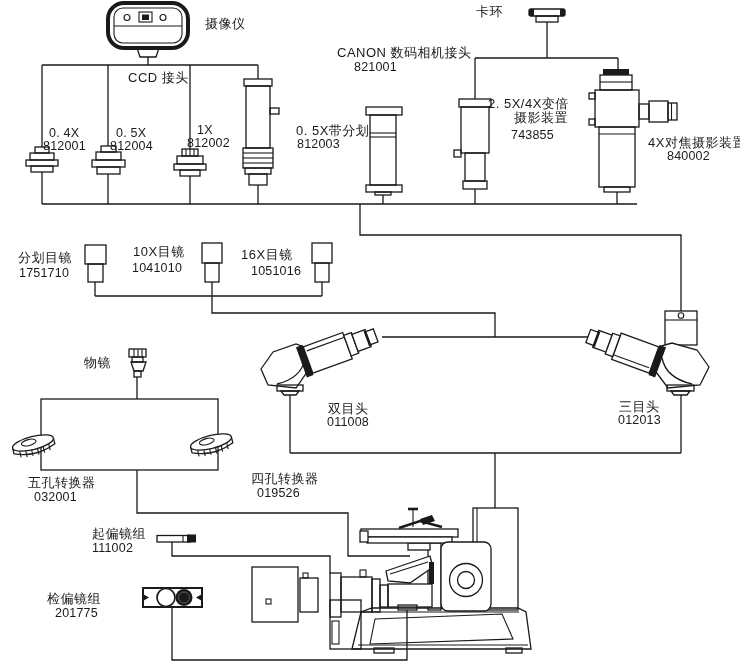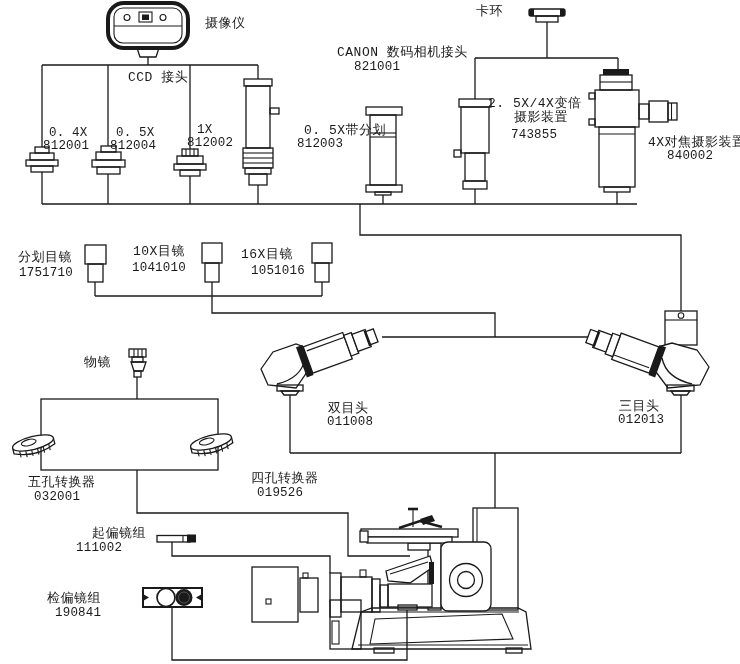--- a/index.html
+++ b/index.html
@@ -1,17 +1,17 @@
 <!DOCTYPE html>
 <html><head>
 <meta charset="utf-8">
 <style>
   html,body{margin:0;padding:0;background:#fff;}
   .stage{position:relative;width:740px;height:664px;background:#ffffff;overflow:hidden;
-         font-family:Liberation Mono, monospace;color:#1a1a1a;}
+         font-family:Liberation Sans, sans-serif;color:#1a1a1a;}
   .art{position:absolute;left:0;top:0;}
   .lbl{position:absolute;font-size:13px;line-height:1.05;letter-spacing:0.5px;white-space:nowrap;}
   .num{font-size:12.5px;letter-spacing:0.2px;text-align:center;}
   svg .ln{fill:none;stroke:#1a1a1a;stroke-width:1.3;}
   svg .th{fill:none;stroke:#1a1a1a;stroke-width:1.1;}
   svg .wh{fill:#ffffff;stroke:#1a1a1a;stroke-width:1.3;}
   svg .bk{fill:#1a1a1a;stroke:none;}
   svg .thick{fill:none;stroke:#1a1a1a;stroke-width:2.6;}
 </style>
 </head>
@@ -282,21 +282,21 @@
 
   <div class="lbl" style="left:205px;top:17px">摄像仪</div>
   <div class="lbl" style="left:128px;top:71px">CCD 接头</div>
 
   <div class="lbl num" style="left:49px;top:127px">0. 4X</div>
   <div class="lbl num" style="left:43px;top:140px">812001</div>
   <div class="lbl num" style="left:116px;top:127px">0. 5X</div>
   <div class="lbl num" style="left:110px;top:140px">812004</div>
   <div class="lbl num" style="left:197px;top:124px">1X</div>
   <div class="lbl num" style="left:187px;top:137px">812002</div>
-  <div class="lbl" style="left:304px;top:124px">0. 5X带分划</div>
+  <div class="lbl" style="left:296px;top:124px">0. 5X带分划</div>
   <div class="lbl num" style="left:297px;top:138px">812003</div>
 
   <div class="lbl" style="left:337px;top:46px">CANON 数码相机接头</div>
   <div class="lbl num" style="left:354px;top:61px">821001</div>
 
   <div class="lbl" style="left:476px;top:5px">卡环</div>
 
   <div class="lbl" style="left:488px;top:97px">2. 5X/4X变倍</div>
   <div class="lbl" style="left:514px;top:111px">摄影装置</div>
   <div class="lbl num" style="left:511px;top:129px">743855</div>
@@ -317,17 +317,17 @@
   <div class="lbl num" style="left:327px;top:416px">011008</div>
   <div class="lbl" style="left:619px;top:400px">三目头</div>
   <div class="lbl num" style="left:618px;top:414px">012013</div>
 
   <div class="lbl" style="left:28px;top:476px">五孔转换器</div>
   <div class="lbl num" style="left:34px;top:491px">032001</div>
   <div class="lbl" style="left:251px;top:472px">四孔转换器</div>
   <div class="lbl num" style="left:257px;top:487px">019526</div>
 
   <div class="lbl" style="left:92px;top:527px">起偏镜组</div>
-  <div class="lbl num" style="left:76px;top:542px">111002</div>
+  <div class="lbl num" style="left:92px;top:542px">111002</div>
   <div class="lbl" style="left:47px;top:592px">检偏镜组</div>
-  <div class="lbl num" style="left:55px;top:607px">190841</div>
+  <div class="lbl num" style="left:55px;top:607px">201775</div>
 
 </div>
 
 </body></html>

